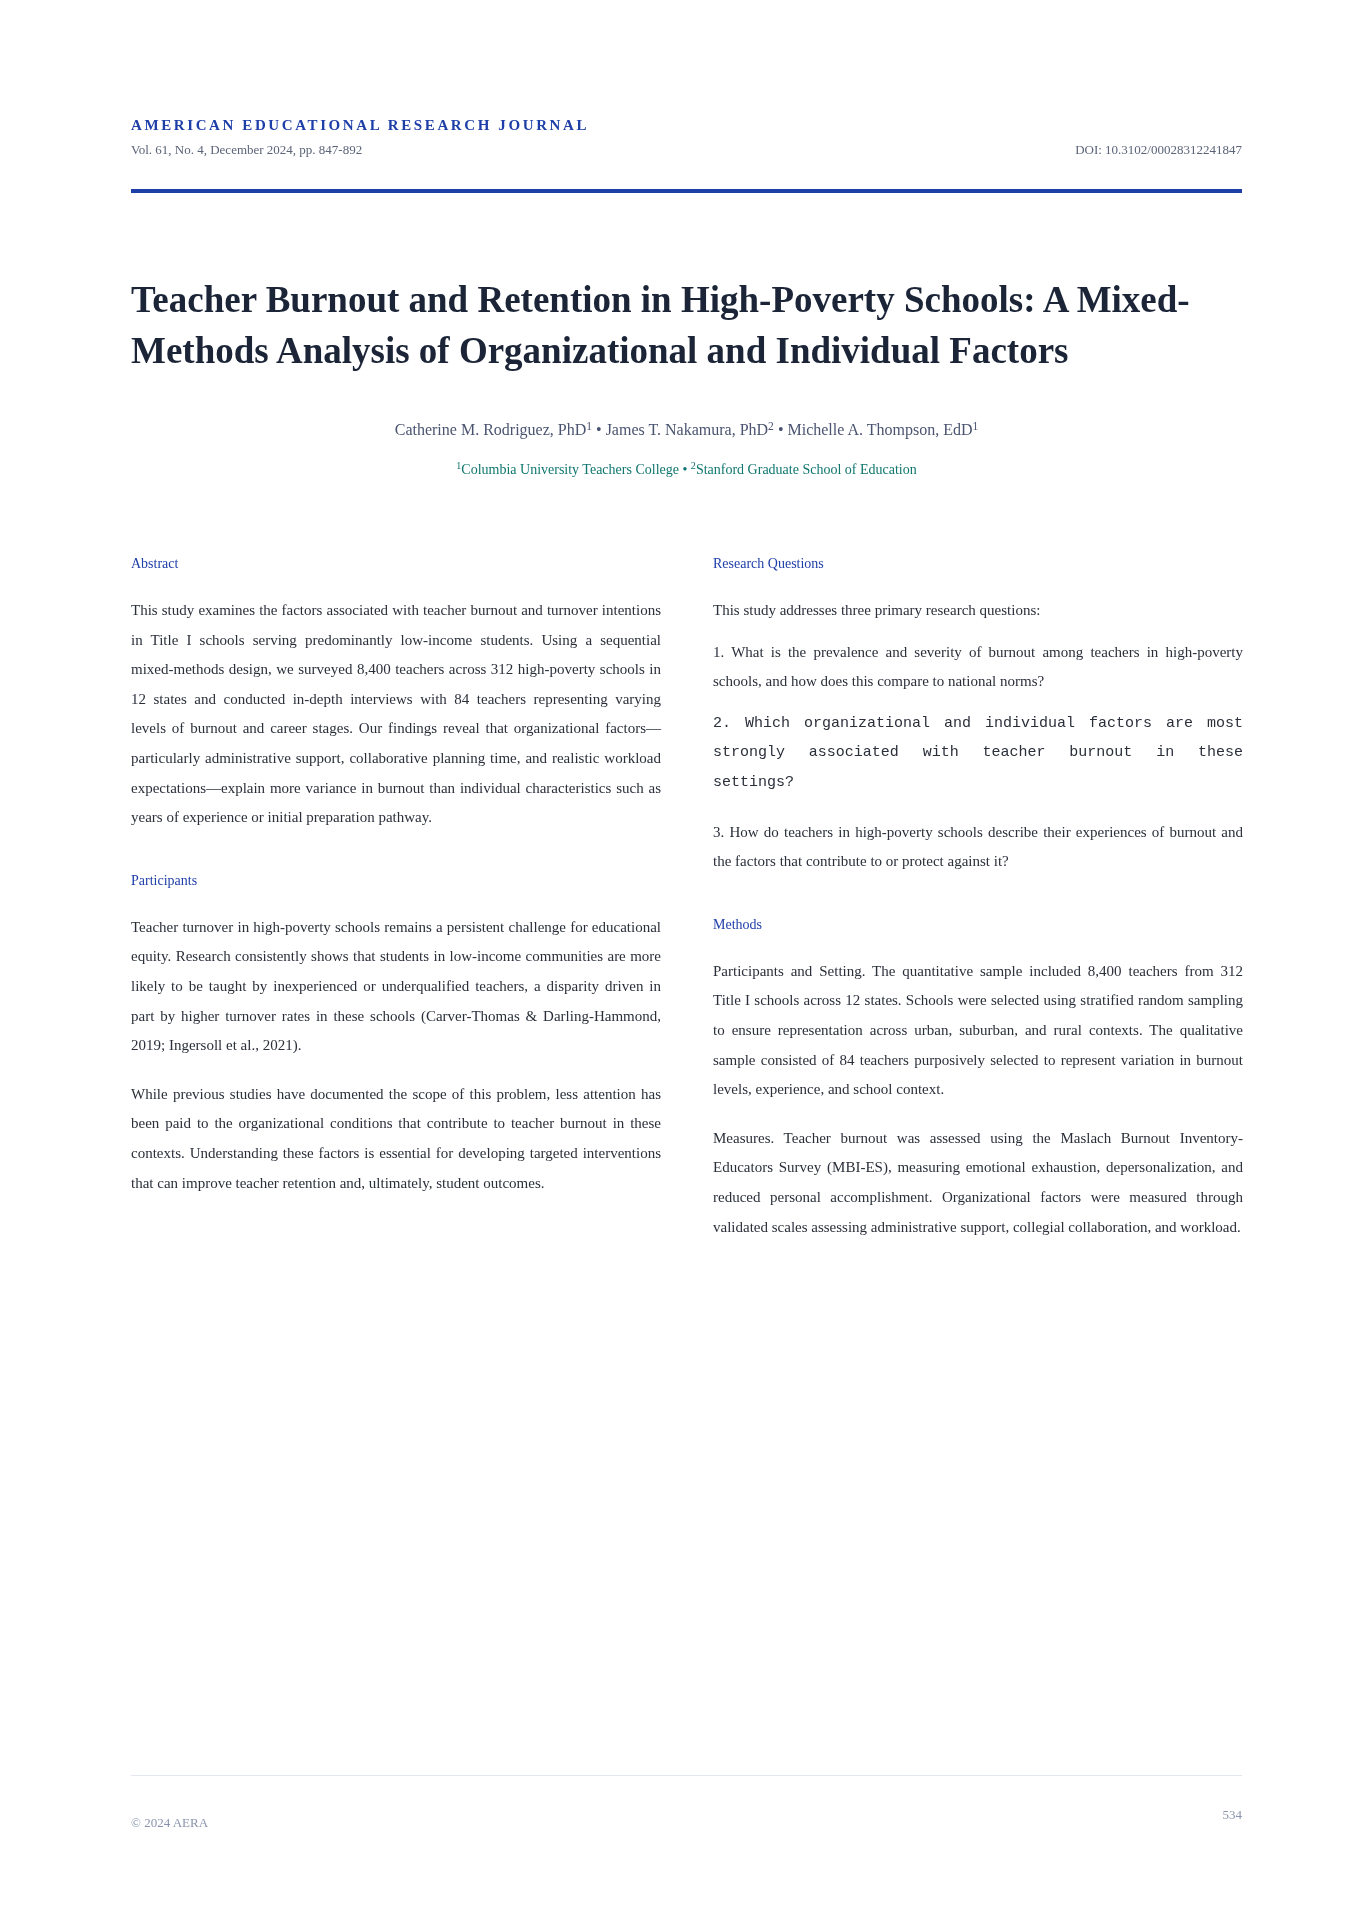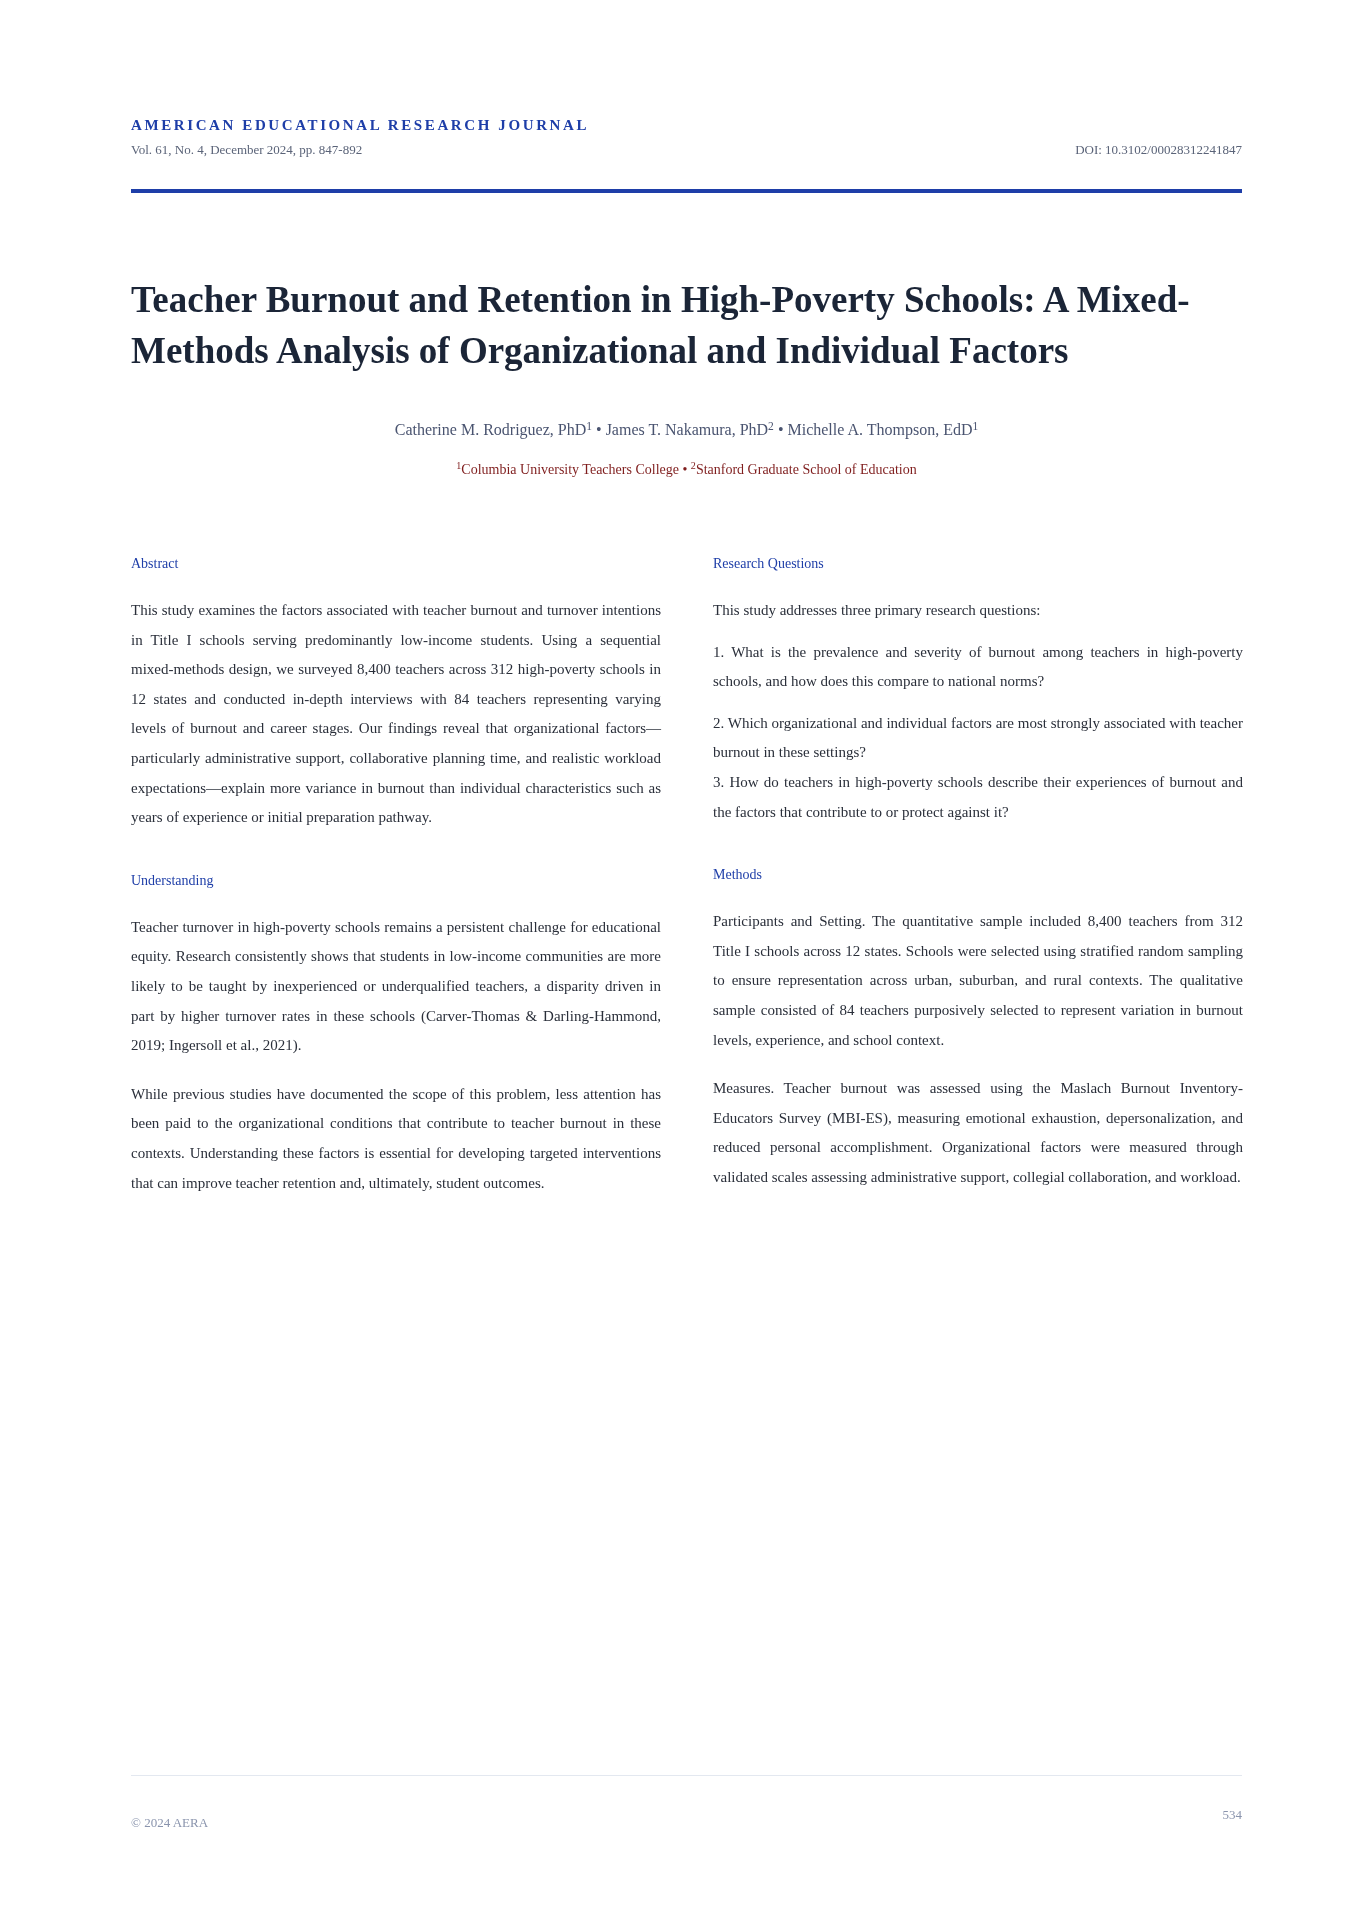--- a/index.html
+++ b/index.html
@@ -4,21 +4,21 @@
 <style>
   html, body { margin: 0; padding: 0; background: #ffffff; }
   body { width: 1364px; height: 1929px; position: relative; font-family: "Liberation Serif", serif; color: #2a2f3a; }
   .page { position: absolute; left: 131px; top: 0; width: 1111px; height: 1534px; }
   .journal-name { position: absolute; top: 117px; left: 0; font-size: 15px; font-weight: bold; letter-spacing: 2.6px; color: #1e3ea8; }
   .volume { position: absolute; top: 142px; left: 0; font-size: 13px; color: #5a6378; }
   .doi { position: absolute; top: 142px; right: 0; font-size: 13px; color: #5a6378; }
   .header-rule { position: absolute; top: 189px; left: 0; width: 1111px; height: 4px; background: #1e3ea8; }
   .title { position: absolute; top: 274px; left: 0; width: 1111px; text-align: left; font-size: 37px; line-height: 51px; font-weight: bold; color: #1b2537; }
   .authors { position: absolute; top: 421px; left: 0; width: 1111px; text-align: center; font-size: 16px; color: #4a5470; }
-  .affil { position: absolute; top: 462px; left: 0; width: 1111px; text-align: center; font-size: 14px; color: #7f1d1d; }
+  .affil { position: absolute; top: 462px; left: 0; width: 1111px; text-align: center; font-size: 14px; color: #0f766e; }
   sup { font-size: 0.72em; vertical-align: 0.45em; line-height: 0; }
   .col { position: absolute; width: 530px; }
   .col-left { left: 0; top: 554px; }
   .col-right { left: 582px; top: 554px; }
   .section-heading { font-size: 14px; font-weight: normal; color: #1e3ea8; margin: 0 0 22px 0; line-height: 20px; }
   .para { font-size: 15px; line-height: 29.6px; text-align: justify; margin: 0 0 14px 0; color: #2a2f3a; }
   .section { margin-bottom: 26px; }
   .em { }
   .footer-rule { position: absolute; top: 1775px; left: 0; width: 1111px; height: 1px; background: #e3e8f0; }
   .copyright { position: absolute; top: 1807px; left: 0; font-size: 13px; color: #8a94ad; margin-top: 8px; }
@@ -43,32 +43,32 @@
   <div class="affil">
     <sup>1</sup><span>Columbia University Teachers College</span><span> • </span><sup>2</sup><span>Stanford Graduate School of Education</span>
   </div>
 
   <div class="col col-left">
     <div class="section">
       <div class="section-heading">Abstract</div>
       <p class="para">This study examines the factors associated with teacher burnout and turnover intentions in Title I schools serving predominantly low-income students. Using a sequential mixed-methods design, we surveyed 8,400 teachers across 312 high-poverty schools in 12 states and conducted in-depth interviews with 84 teachers representing varying levels of burnout and career stages. Our findings reveal that organizational factors—particularly administrative support, collaborative planning time, and realistic workload expectations—explain more variance in burnout than individual characteristics such as years of experience or initial preparation pathway.</p>
     </div>
     <div class="section" style="margin-top:38px;">
-      <div class="section-heading">Understanding</div>
+      <div class="section-heading">Participants</div>
       <p class="para" style="margin-bottom:19px;">Teacher turnover in high-poverty schools remains a persistent challenge for educational equity. Research consistently shows that students in low-income communities are more likely to be taught by inexperienced or underqualified teachers, a disparity driven in part by higher turnover rates in these schools (Carver-Thomas &amp; Darling-Hammond, 2019; Ingersoll et al., 2021).</p>
       <p class="para">While previous studies have documented the scope of this problem, less attention has been paid to the organizational conditions that contribute to teacher burnout in these contexts. Understanding these factors is essential for developing targeted interventions that can improve teacher retention and, ultimately, student outcomes.</p>
     </div>
   </div>
 
   <div class="col col-right">
     <div class="section">
       <div class="section-heading">Research Questions</div>
       <p class="para" style="margin-bottom:12px;">This study addresses three primary research questions:</p>
       <p class="para" style="margin-bottom:12px;">1. What is the prevalence and severity of burnout among teachers in high-poverty schools, and how does this compare to national norms?</p>
-      <p class="para" style="margin-bottom:0;">2. Which organizational and individual factors are most strongly associated with teacher burnout in these settings?</p>
+      <p class="para" style="margin-bottom:20px;font-family:Liberation Mono, monospace;">2. Which organizational and individual factors are most strongly associated with teacher burnout in these settings?</p>
       <p class="para">3. How do teachers in high-poverty schools describe their experiences of burnout and the factors that contribute to or protect against it?</p>
     </div>
     <div class="section" style="margin-top:38px;">
       <div class="section-heading">Methods</div>
       <p class="para" style="margin-bottom:19px;"><span class="em">Participants and Setting</span><span>. The quantitative sample included 8,400 teachers from 312 Title I schools across 12 states. Schools were selected using stratified random sampling to ensure representation across urban, suburban, and rural contexts. The qualitative sample consisted of 84 teachers purposively selected to represent variation in burnout levels, experience, and school context.</span></p>
       <p class="para"><span class="em">Measures</span><span>. Teacher burnout was assessed using the Maslach Burnout Inventory-Educators Survey (MBI-ES), measuring emotional exhaustion, depersonalization, and reduced personal accomplishment. Organizational factors were measured through validated scales assessing administrative support, collegial collaboration, and workload.</span></p>
     </div>
   </div>
 
   <div class="footer-rule"></div>

